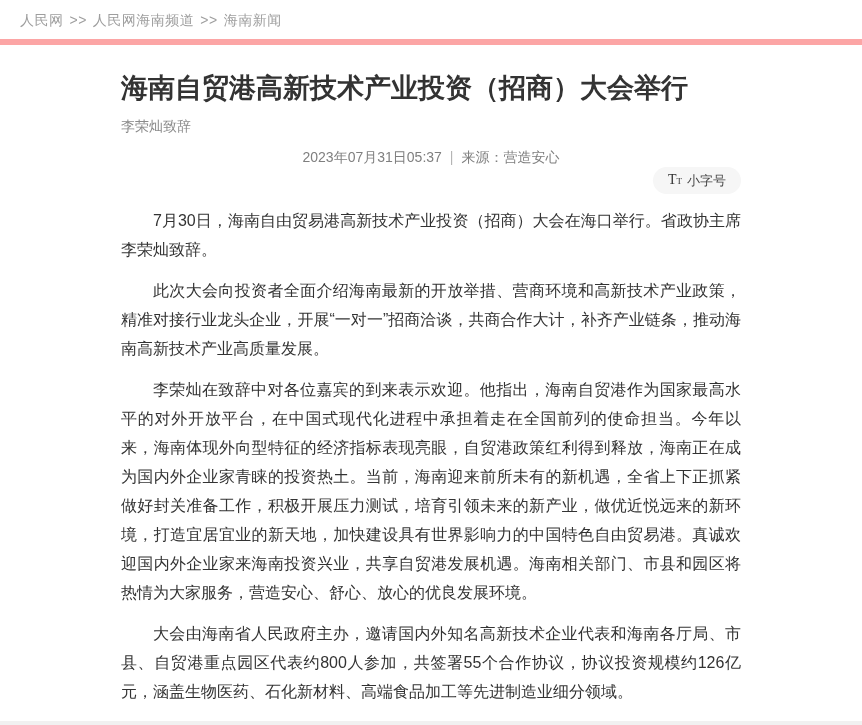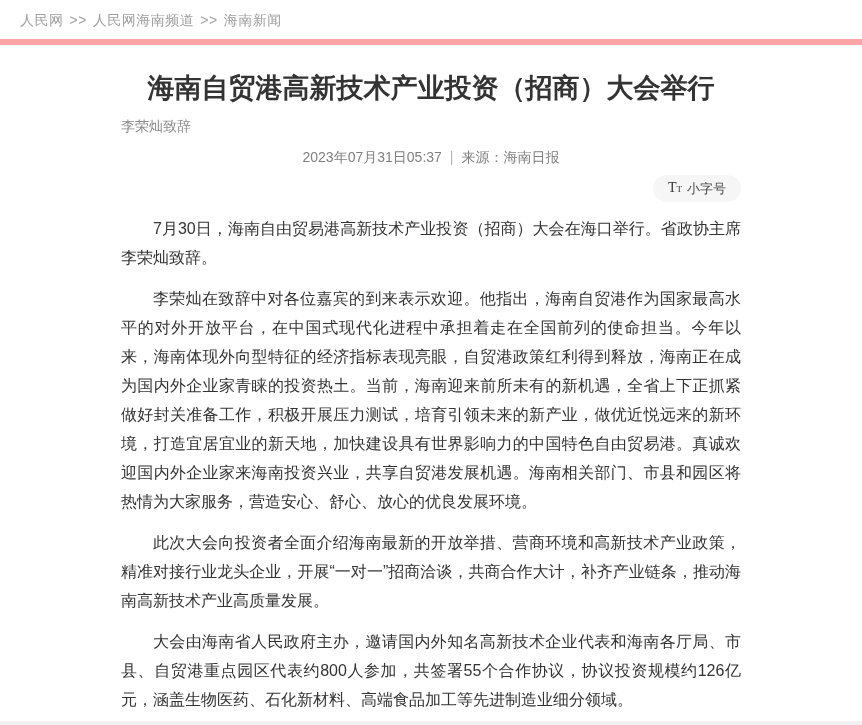--- a/index.html
+++ b/index.html
@@ -26,21 +26,21 @@
     color: #9e9e9e;
     text-decoration: none;
     cursor: pointer;
   }
   .breadcrumb .sep { margin: 0 6px; color: #9e9e9e; }
 
   
   .content-col { width: 620px; margin: 0 auto; }
   .page-title {
     margin: 26px 0 0 0;
-    text-align: center;
+    text-align: left;
     font-size: 27px;
     line-height: 34px;
     font-weight: bold;
     color: #333333;
   }
   .article-subtitle {
     margin-top: 13px;
     font-size: 14px;
     color: #8a8a8a;
   }
@@ -49,21 +49,20 @@
     text-align: center;
     font-size: 14px;
     color: #7f7f7f;
   }
   .meta-line .pipe { margin: 0 8px; color: #b5b5b5; }
 
   
   .toolbar {
     display: flex;
     justify-content: flex-end;
-    margin-top: 8px;
   }
   .font-pill {
     display: inline-flex;
     align-items: center;
     background: #f6f6f6;
     border: none;
     border-radius: 15px;
     padding: 5px 15px;
     font-family: inherit;
     font-size: 13px;
@@ -106,33 +105,33 @@
   </div>
 </div>
 
 <div class="content-col">
 
   <h1 class="page-title">海南自贸港高新技术产业投资（招商）大会举行</h1>
 
   <div class="article-subtitle">李荣灿致辞</div>
 
   <div class="meta-line">
-    <span>2023年07月31日05:37</span><span class="pipe">|</span><span>来源：海南日报</span>
+    <span>2023年07月31日05:37</span><span class="pipe">|</span><span>来源：营造安心</span>
   </div>
 
   <div class="toolbar">
     <button class="font-pill">
       <span class="t-icon"><span class="t-big">T</span><span class="t-small">T</span></span>
       <span>小字号</span>
     </button>
   </div>
 
   <div class="article">
     <p class="body-para">7月30日，海南自由贸易港高新技术产业投资（招商）大会在海口举行。省政协主席李荣灿致辞。</p>
+    <p class="body-para">此次大会向投资者全面介绍海南最新的开放举措、营商环境和高新技术产业政策，精准对接行业龙头企业，开展“一对一”招商洽谈，共商合作大计，补齐产业链条，推动海南高新技术产业高质量发展。</p>
     <p class="body-para">李荣灿在致辞中对各位嘉宾的到来表示欢迎。他指出，海南自贸港作为国家最高水平的对外开放平台，在中国式现代化进程中承担着走在全国前列的使命担当。今年以来，海南体现外向型特征的经济指标表现亮眼，自贸港政策红利得到释放，海南正在成为国内外企业家青睐的投资热土。当前，海南迎来前所未有的新机遇，全省上下正抓紧做好封关准备工作，积极开展压力测试，培育引领未来的新产业，做优近悦远来的新环境，打造宜居宜业的新天地，加快建设具有世界影响力的中国特色自由贸易港。真诚欢迎国内外企业家来海南投资兴业，共享自贸港发展机遇。海南相关部门、市县和园区将热情为大家服务，营造安心、舒心、放心的优良发展环境。</p>
-    <p class="body-para">此次大会向投资者全面介绍海南最新的开放举措、营商环境和高新技术产业政策，精准对接行业龙头企业，开展“一对一”招商洽谈，共商合作大计，补齐产业链条，推动海南高新技术产业高质量发展。</p>
     <p class="body-para">大会由海南省人民政府主办，邀请国内外知名高新技术企业代表和海南各厅局、市县、自贸港重点园区代表约800人参加，共签署55个合作协议，协议投资规模约126亿元，涵盖生物医药、石化新材料、高端食品加工等先进制造业细分领域。</p>
 
   </div>
 
 </div>
 
 <div class="bottom-strip"></div>
 
 </body></html>

